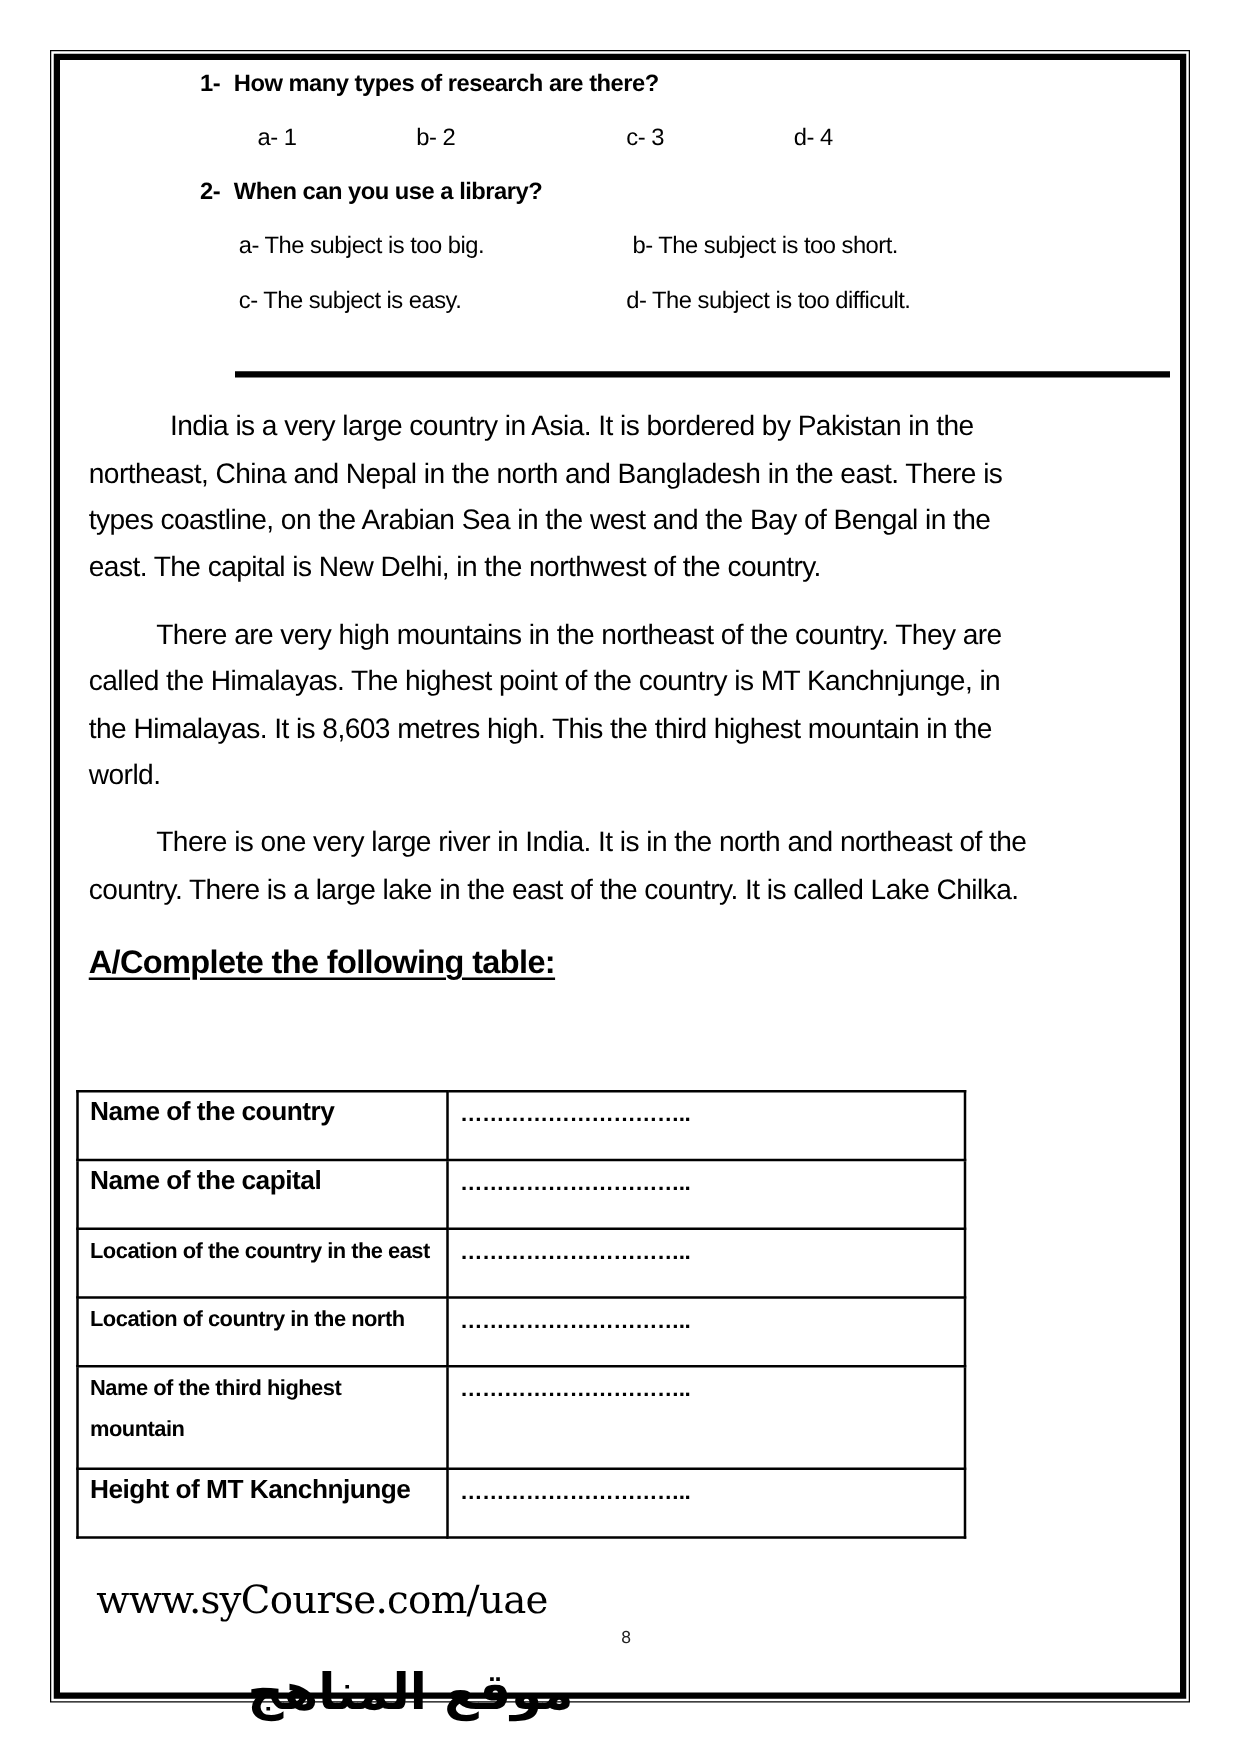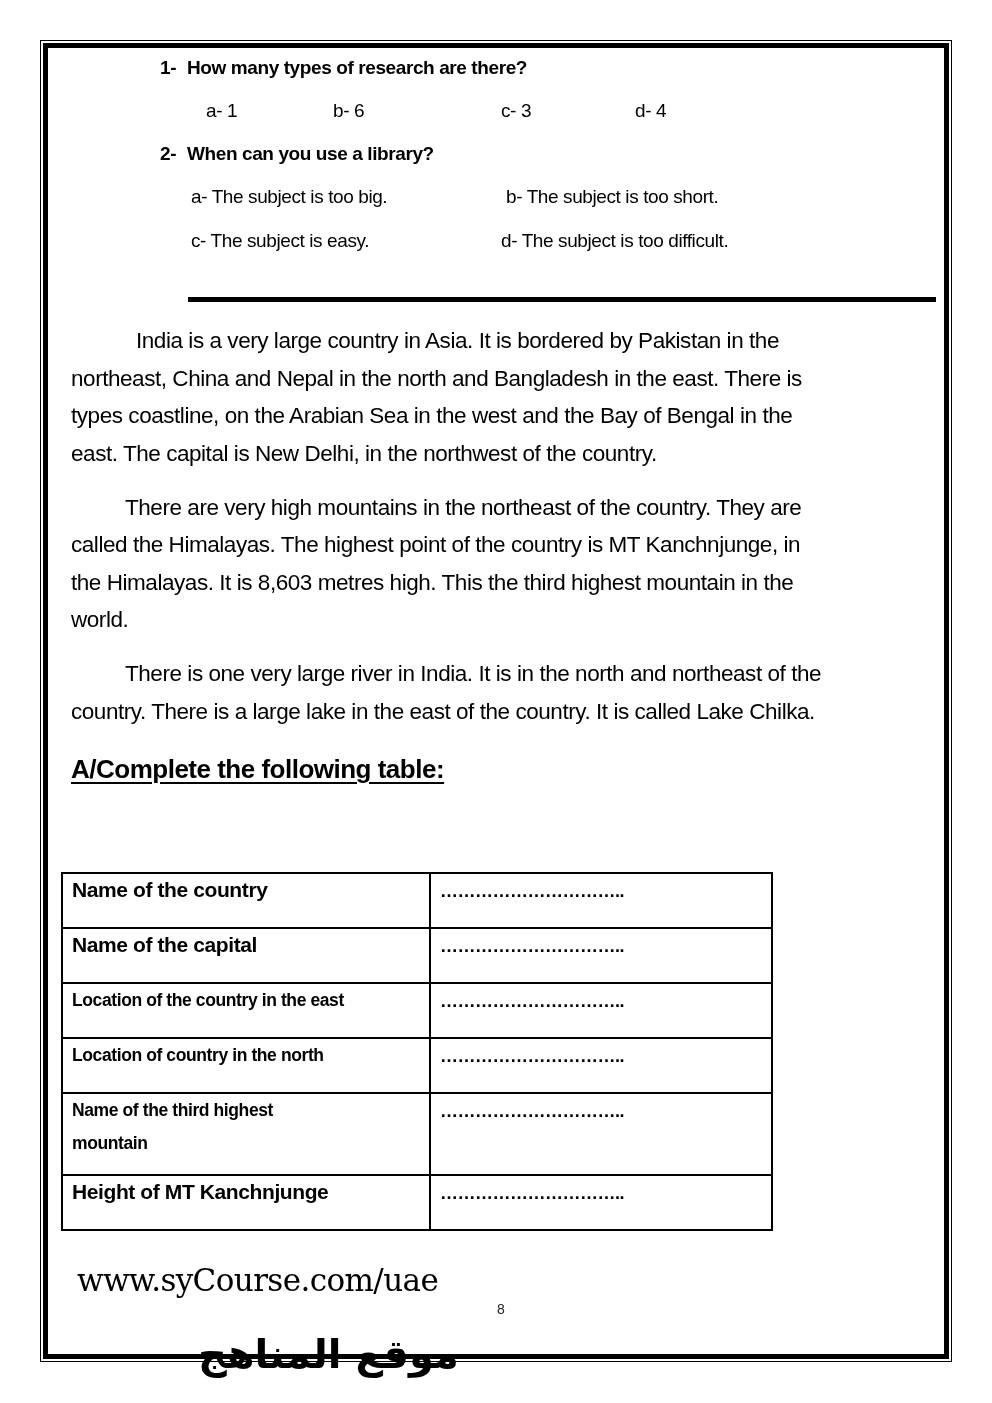--- a/index.html
+++ b/index.html
@@ -12,21 +12,21 @@
   .abs { position: absolute; white-space: nowrap; }
   .q { font-weight: bold; font-size: 19px; letter-spacing: -0.4px; }
   .opt { font-size: 19px; letter-spacing: -0.4px; }
   .separator { position: absolute; left: 188px; top: 297px; width: 748px; height: 5px; background: #000; }
   .para-line { position: absolute; left: 71px; font-size: 22.5px; letter-spacing: -0.45px; white-space: nowrap; }
   .heading { position: absolute; left: 71px; top: 754px; font-size: 26px; font-weight: bold;
              text-decoration: underline; text-decoration-thickness: 2px; text-underline-offset: 4px;
              letter-spacing: -0.5px; white-space: nowrap; }
   table.fill-table { position: absolute; left: 61px; top: 872px; width: 712px; border-collapse: collapse; }
   table.fill-table td { border: 2px solid #000; vertical-align: top; padding: 4px 9px 0 9px; box-sizing: border-box; }
-  td.label-cell { width: 368px; font-weight: bold; white-space: nowrap; letter-spacing: -0.4px; }
+  td.label-cell { width: 296px; font-weight: bold; white-space: nowrap; letter-spacing: -0.4px; }
   td.value-cell { font-weight: bold; font-size: 18px; letter-spacing: -0.5px; padding-top: 7px !important; }
   .lbl-lg { font-size: 21px; }
   .lbl-sm { font-size: 17.5px; line-height: 33px; }
   .url { position: absolute; left: 77px; top: 1262px; font-family: "DejaVu Serif", serif; font-weight: normal;
          font-size: 31px; letter-spacing: -0.6px; white-space: nowrap; }
   .page-number { position: absolute; left: 497px; top: 1301px; font-size: 14px; color: #222; }
   .arabic { position: absolute; left: 198px; top: 1326px; font-size: 40px; font-weight: bold;
             font-family: "DejaVu Sans", sans-serif; direction: rtl; white-space: nowrap;
             background: transparent; line-height: 56px; }
 </style>
@@ -34,21 +34,21 @@
 <body>
 
 <div class="page-border-outer"></div>
 <div class="page-border-inner"></div>
 
 <div class="abs q" style="left:160px; top:57px;">
   <span>1-</span>
   <span style="margin-left:6px;">How many types of research are there?</span>
 </div>
 <div class="abs opt" style="left:189px; top:100px;margin-left:17px;">a-  1</div>
-<div class="abs opt" style="left:333px; top:100px;">b- 6</div>
+<div class="abs opt" style="left:333px; top:100px;">b- 2</div>
 <div class="abs opt" style="left:501px; top:100px;">c- 3</div>
 <div class="abs opt" style="left:635px; top:100px;text-align:right;">d- 4</div>
 
 <div class="abs q" style="left:160px; top:143px;">
   <span>2-</span>
   <span style="margin-left:6px;">When can you use a library?</span>
 </div>
 <div class="abs opt" style="left:191px; top:186px;">a-  The subject is too big.</div>
 <div class="abs opt" style="left:506px; top:186px;">b- The subject is too short.</div>
 <div class="abs opt" style="left:191px; top:230px;">c- The subject is easy.</div>

